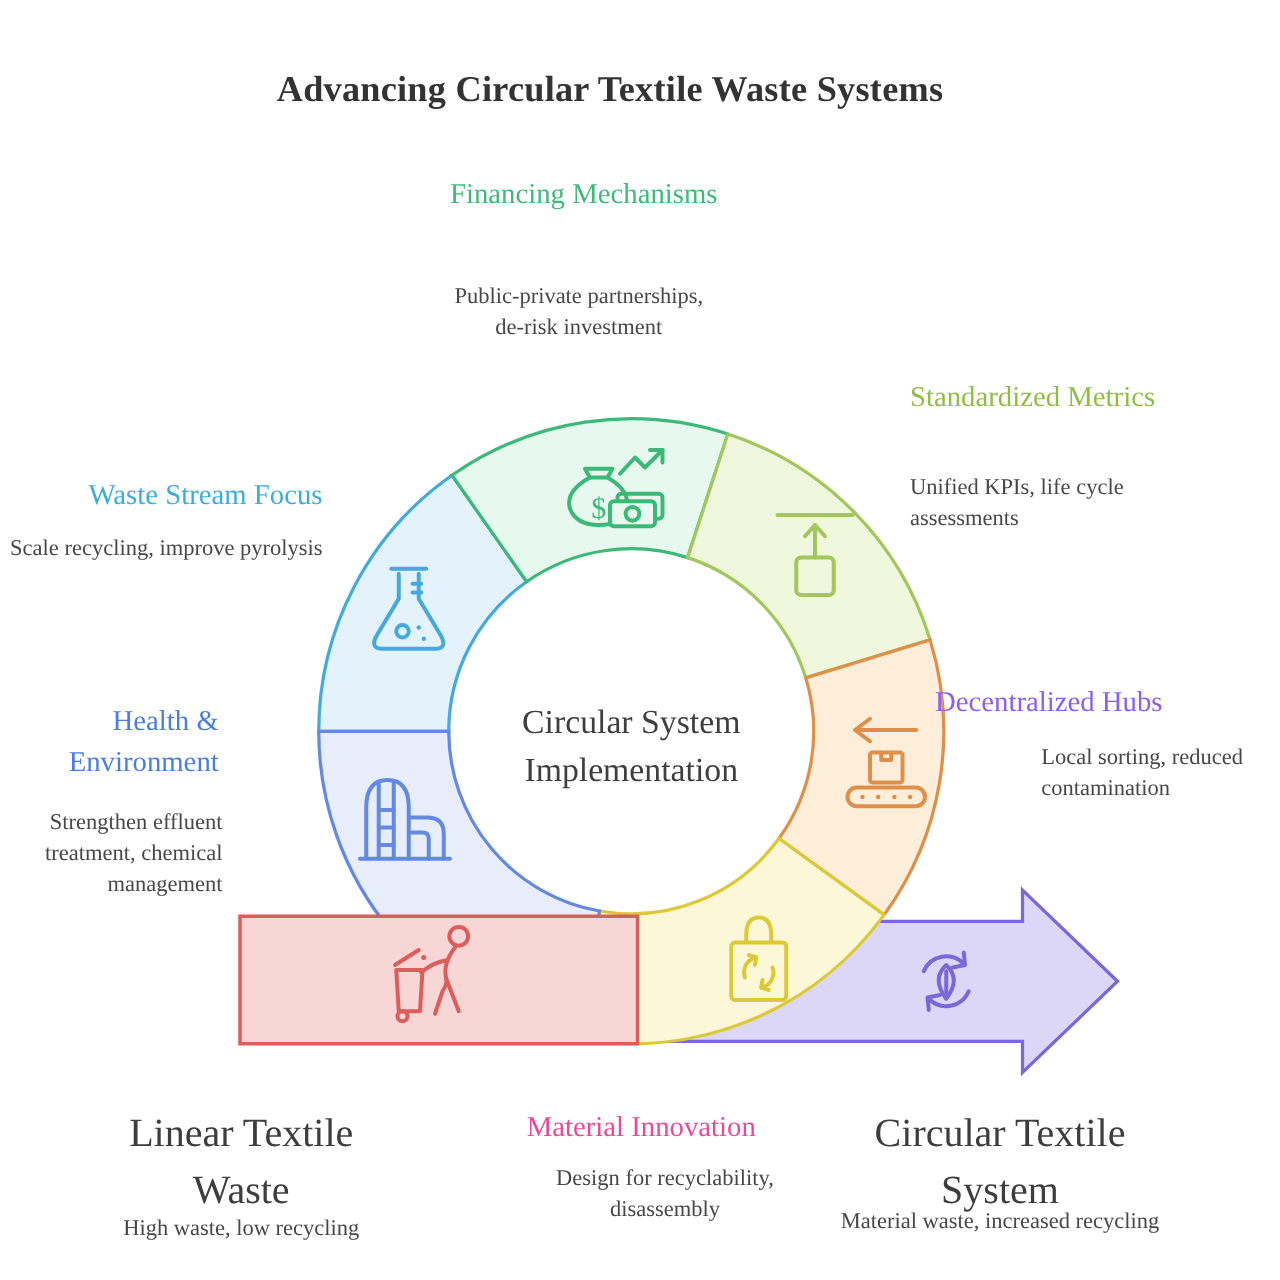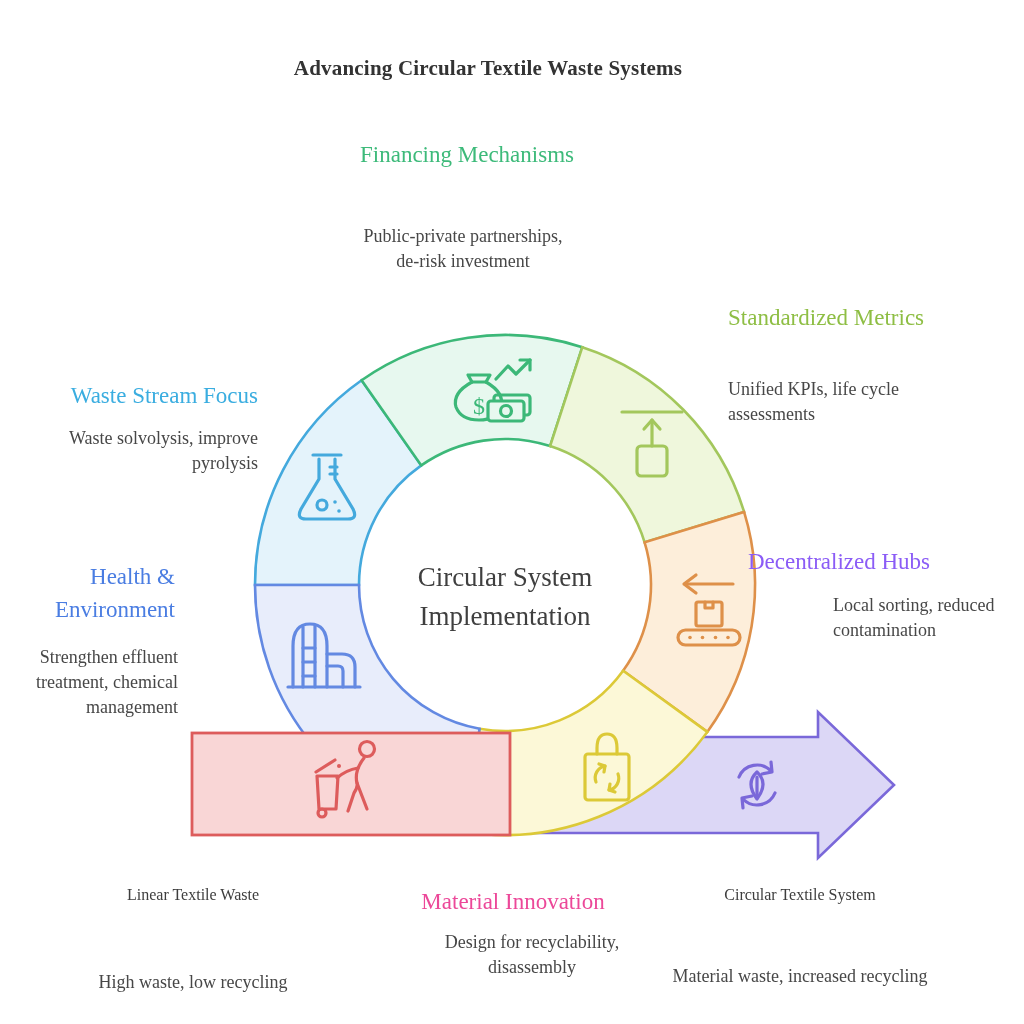--- a/index.html
+++ b/index.html
@@ -1,23 +1,23 @@
 <!DOCTYPE html>
 <html><head>
 <meta charset="utf-8">
 <style>
   html,body{margin:0;padding:0;background:#ffffff;}
   body{width:1024px;height:1024px;overflow:hidden;
        font-family:"Liberation Serif", serif;}
   .stage{position:relative;width:1024px;height:1024px;}
   svg.diagram{position:absolute;left:0;top:0;z-index:0;}
   .txt{position:absolute;z-index:2;}
-  .page-title{font-size:21px;font-weight:bold;color:#333333;text-align:center;letter-spacing:.2px;}
+  .page-title{font-size:29px;font-weight:bold;color:#333333;text-align:center;letter-spacing:.2px;}
   .sec-h{font-size:23px;line-height:1.42;}
-  .sec-h.big{font-size:16px;color:#3d3d3d;}
+  .sec-h.big{font-size:32px;color:#3d3d3d;}
   .sec-d{font-size:18px;line-height:1.4;color:#474747;}
   .center-label{font-size:27px;line-height:1.45;color:#3f3f3f;text-align:center;}
   .al-c{text-align:center;} .al-l{text-align:left;} .al-r{text-align:right;}
   .icon-g{fill:none;stroke-width:3.2;stroke-linecap:round;stroke-linejoin:round;}
 </style>
 </head>
 <body>
 
 <div class="stage">
 
@@ -123,21 +123,21 @@
   <div class="txt sec-h al-c" style="left: 357px; top: 139px; width: 220px; color: rgb(61, 186, 122);">Financing Mechanisms</div>
   <div class="txt sec-d al-c" style="left:353px;top:224px;width:220px;">Public-private partnerships, de-risk investment</div>
 
   <div class="txt sec-h al-l" style="left: 728px; top: 302px; width: 210px; color: rgb(142, 190, 68);">Standardized Metrics</div>
   <div class="txt sec-d al-l" style="left:728px;top:377px;width:225px;">Unified KPIs, life cycle assessments</div>
 
   <div class="txt sec-h al-l" style="left: 748px; top: 546px; width: 230px; color: #8b5cf6;">Decentralized Hubs</div>
   <div class="txt sec-d al-l" style="left:833px;top:593px;width:210px;">Local sorting, reduced contamination</div>
 
   <div class="txt sec-h al-r" style="left: 8px; top: 380px; width: 250px; color: rgb(58, 173, 224);">Waste Stream Focus</div>
-  <div class="txt sec-d al-r" style="left:8px;top:426px;width:250px;">Waste solvolysis, improve pyrolysis</div>
+  <div class="txt sec-d al-r" style="left:8px;top:426px;width:250px;">Scale recycling, improve pyrolysis</div>
 
   <div class="txt sec-h al-r" style="left: 0px; top: 561px; width: 175px; color: rgb(74, 125, 226);">Health &amp; Environment</div>
   <div class="txt sec-d al-r" style="left:0px;top:645px;width:178px;">Strengthen effluent treatment, chemical management</div>
 
   <div class="txt center-label" style="left:378px;top:558px;width:254px;">Circular System Implementation</div>
 
   <div class="txt sec-h big al-c" style="left: 93px; top: 884px; width: 200px; color: rgb(61, 61, 61);">Linear Textile Waste</div>
   <div class="txt sec-d al-c" style="left:43px;top:970px;width:300px;">High waste, low recycling</div>
 
   <div class="txt sec-h al-c" style="left: 383px; top: 886px; width: 260px; color: #ec4899;">Material Innovation</div>

